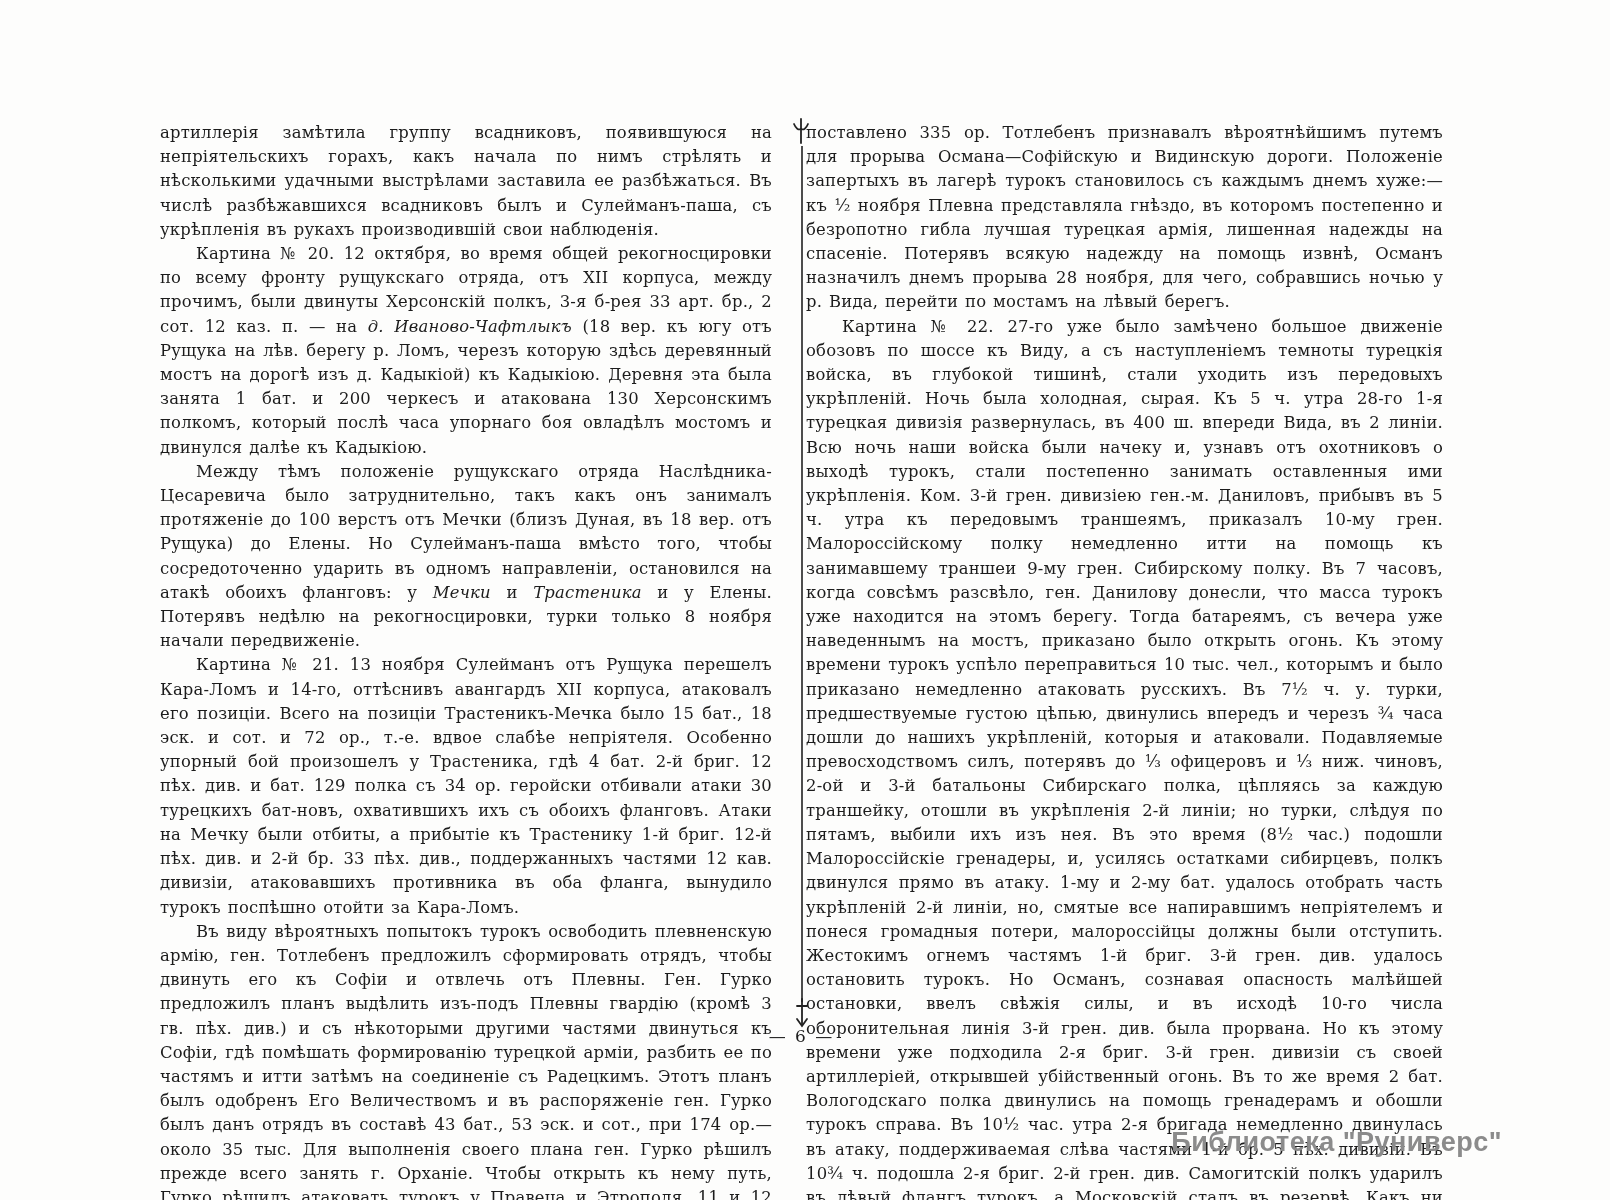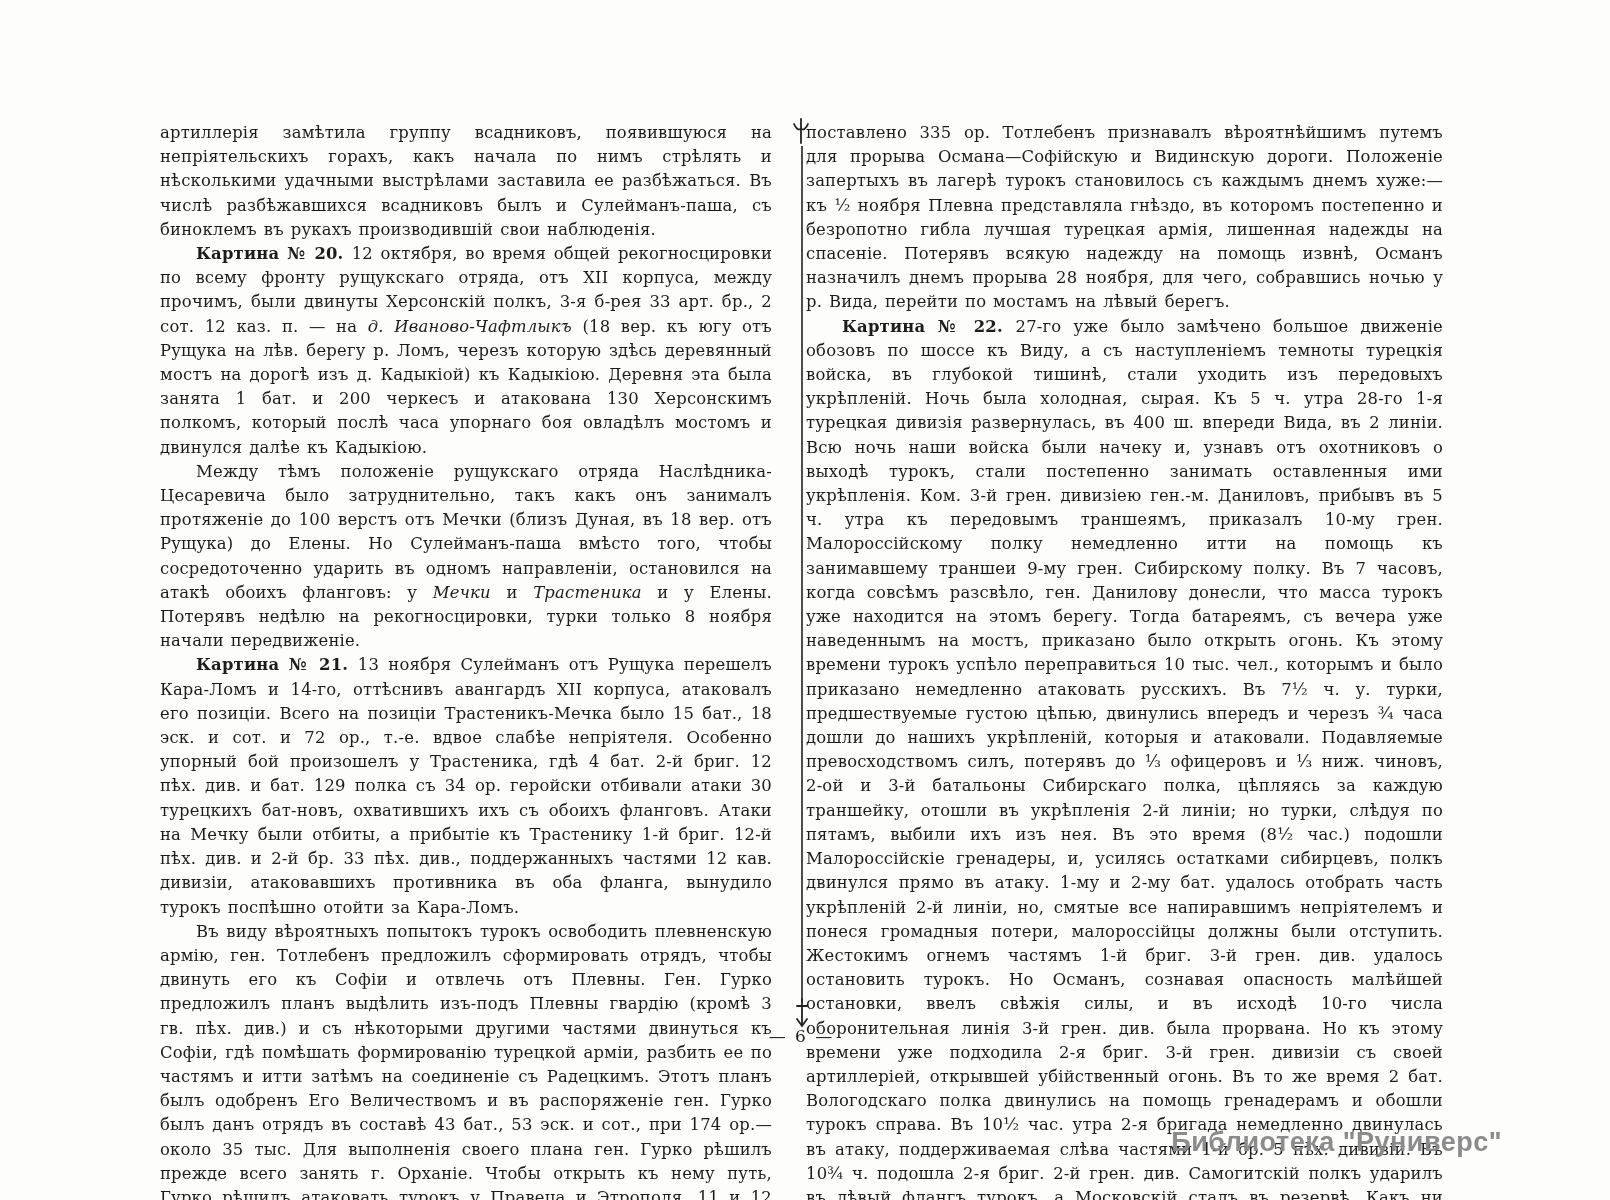--- a/index.html
+++ b/index.html
@@ -17,21 +17,21 @@
     font-size:16.4px;
     line-height:24.2px;
     text-align:justify;
     letter-spacing:0.2px;
     word-spacing:1.5px;
   }
   .col-left{left:160px;width:612px;}
   .col-right{left:806px;width:637px;}
   .para{margin:0;text-indent:36px;}
   .para.noindent{text-indent:0;}
-  .para b{font-weight:bold;}
+  .para b{font-weight:normal;}
   .para i{}
   .gutter-line{
     position:absolute;
     left:801px;top:146px;
     width:2px;height:856px;
     background:#2e2e2e;
     opacity:.85;
   }
   .pen-mark-top{position:absolute;left:791px;top:117px;}
   .pen-mark-bottom{position:absolute;left:793px;top:998px;}
@@ -52,21 +52,21 @@
     color:#8b8b8b;
     letter-spacing:0.5px;
   }
 </style>
 </head>
 <body>
 
 <div class="page">
 
   <div class="col col-left">
-      <p class="para noindent"><span>артиллерія замѣтила группу всадниковъ, появившуюся на непріятельскихъ горахъ, какъ начала по нимъ стрѣлять и нѣсколькими удачными выстрѣлами заставила ее разбѣжаться. Въ числѣ разбѣжавшихся всадниковъ былъ и Сулейманъ-паша, съ биноклемъ въ рукахъ производившій свои наблюденія.</span></p>
+      <p class="para noindent"><span>артиллерія замѣтила группу всадниковъ, появившуюся на непріятельскихъ горахъ, какъ начала по нимъ стрѣлять и нѣсколькими удачными выстрѣлами заставила ее разбѣжаться. Въ числѣ разбѣжавшихся всадниковъ былъ и Сулейманъ-паша, съ укрѣпленія въ рукахъ производившій свои наблюденія.</span></p>
       <p class="para"><b>Картина № 20. </b><span>12 октября, во время общей рекогносцировки по всему фронту рущукскаго отряда, отъ XII корпуса, между прочимъ, были двинуты Херсонскій полкъ, 3-я б-рея 33 арт. бр., 2 сот. 12 каз. п. — на </span><i>д. Иваново-Чафтлыкъ</i><span> (18 вер. къ югу отъ Рущука на лѣв. берегу р. Ломъ, черезъ которую здѣсь деревянный мостъ на дорогѣ изъ д. Кадыкіой) къ Кадыкіою. Деревня эта была занята 1 бат. и 200 черкесъ и атакована 130 Херсонскимъ полкомъ, который послѣ часа упорнаго боя овладѣлъ мостомъ и двинулся далѣе къ Кадыкіою.</span></p>
       <p class="para"><span>Между тѣмъ положеніе рущукскаго отряда Наслѣдника-Цесаревича было затруднительно, такъ какъ онъ занималъ протяженіе до 100 верстъ отъ Мечки (близъ Дуная, въ 18 вер. отъ Рущука) до Елены. Но Сулейманъ-паша вмѣсто того, чтобы сосредоточенно ударить въ одномъ направленіи, остановился на атакѣ обоихъ фланговъ: у </span><i>Мечки</i><span> и </span><i>Трастеника</i><span> и у Елены. Потерявъ недѣлю на рекогносцировки, турки только 8 ноября начали передвиженіе.</span></p>
       <p class="para"><b>Картина № 21. </b><span>13 ноября Сулейманъ отъ Рущука перешелъ Кара-Ломъ и 14-го, оттѣснивъ авангардъ XII корпуса, атаковалъ его позиціи. Всего на позиціи Трастеникъ-Мечка было 15 бат., 18 эск. и сот. и 72 ор., т.-е. вдвое слабѣе непріятеля. Особенно упорный бой произошелъ у Трастеника, гдѣ 4 бат. 2-й бриг. 12 пѣх. див. и бат. 129 полка съ 34 ор. геройски отбивали атаки 30 турецкихъ бат-новъ, охватившихъ ихъ съ обоихъ фланговъ. Атаки на Мечку были отбиты, а прибытіе къ Трастенику 1-й бриг. 12-й пѣх. див. и 2-й бр. 33 пѣх. див., поддержанныхъ частями 12 кав. дивизіи, атаковавшихъ противника въ оба фланга, вынудило турокъ поспѣшно отойти за Кара-Ломъ.</span></p>
       <p class="para"><span>Въ виду вѣроятныхъ попытокъ турокъ освободить плевненскую армію, ген. Тотлебенъ предложилъ сформировать отрядъ, чтобы двинуть его къ Софіи и отвлечь отъ Плевны. Ген. Гурко предложилъ планъ выдѣлить изъ-подъ Плевны гвардію (кромѣ 3 гв. пѣх. див.) и съ нѣкоторыми другими частями двинуться къ Софіи, гдѣ помѣшать формированію турецкой арміи, разбить ее по частямъ и итти затѣмъ на соединеніе съ Радецкимъ. Этотъ планъ былъ одобренъ Его Величествомъ и въ распоряженіе ген. Гурко былъ данъ отрядъ въ составѣ 43 бат., 53 эск. и сот., при 174 ор.—около 35 тыс. Для выполненія своего плана ген. Гурко рѣшилъ прежде всего занять г. Орханіе. Чтобы открыть къ нему путь, Гурко рѣшилъ атаковать турокъ у Правеца и Этрополя. 11 и 12 ноября Правецъ и Этрополь были заняты съ боя. Турки отошли къ Орханіе и Шандорнику (вершина).</span></p>
     </div>
 
   <div class="gutter-line"></div>
 
   <div class="pen-mark-top">
     <svg width="20" height="28" viewBox="0 0 20 28">

